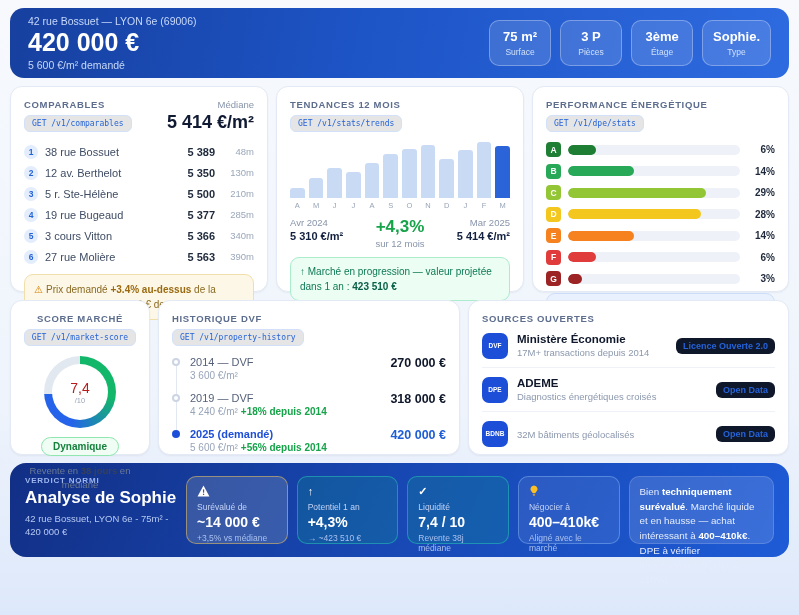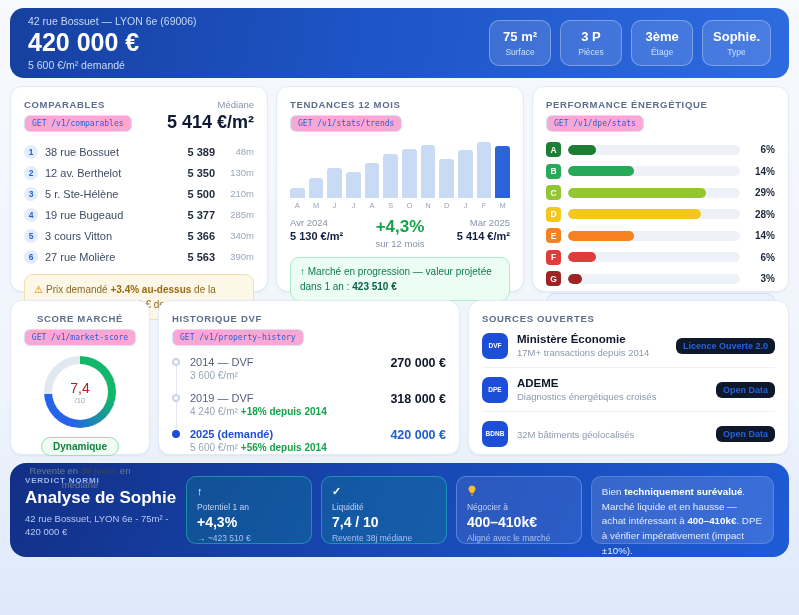--- a/index.html
+++ b/index.html
@@ -32,21 +32,21 @@
 
   
   .row2 { display:grid; grid-template-columns:258px 248px 1fr; gap:8px; margin-top:8px; }
   .row3 { display:grid; grid-template-columns:140px 302px 1fr; gap:8px; margin-top:8px; }
   .card { background:#fff; border:1px solid #e4eaf5; border-radius:12px; padding:12px 13px;
     box-shadow:0 1px 2px rgba(15,23,42,.05); }
   .row2 .card { height:206px; }
   .row3 .card { height:155px; }
   .card-title { font-size:9.5px; font-weight:bold; letter-spacing:.07em; color:#5d6d8d; }
   .get-chip { display:inline-block; margin-top:5px; font-family:"DejaVu Sans Mono", monospace; font-size:8px;
-    color:#2563d8; background:#f9a8d4; border:1px solid #d2e1f9; border-radius:6px; padding:3px 7px; }
+    color:#2563d8; background:#e5e5e5; border:1px solid #d2e1f9; border-radius:6px; padding:3px 7px; }
 
   
   .comp-head { display:flex; justify-content:space-between; align-items:flex-start; }
   .median-lbl { font-size:9.5px; color:#8794aa; text-align:right; }
   .median-val { font-size:18px; font-weight:800; color:#101a33; margin-top:2px; }
   .comp-rows { margin-top:8px; }
   .comp-row { display:flex; align-items:center; gap:7px; padding:3.5px 0; font-size:11px; }
   .rank { width:14px; height:14px; border-radius:50%; background:#e3edfc; color:#2563d8; font-size:8.5px;
     font-weight:bold; display:flex; align-items:center; justify-content:center; flex:0 0 14px; }
   .comp-name { flex:1; color:#3f4c63; }
@@ -258,21 +258,21 @@
           <span>O</span>
           <span>N</span>
           <span>D</span>
           <span>J</span>
           <span>F</span>
           <span>M</span>
         </div>
       <div class="tfoot">
         <div>
           <div class="tf-lbl">Avr 2024</div>
-          <div class="tf-val">5 130 €/m²</div>
+          <div class="tf-val">5 310 €/m²</div>
         </div>
         <div class="tf-mid">
           <div class="tf-change">+4,3%</div>
           <div class="tf-sub">sur 12 mois</div>
         </div>
         <div class="tf-right">
           <div class="tf-lbl">Mar 2025</div>
           <div class="tf-val">5 414 €/m²</div>
         </div>
       </div>
@@ -422,20 +422,30 @@
       </div>
     </div>
   </div>
 
   <div class="verdict">
     <div class="v-left">
       <div class="v-eyebrow">VERDICT NORMI</div>
       <div class="v-title">Analyse de Sophie</div>
       <div class="v-sub">42 rue Bossuet, LYON 6e - 75m² - 420 000 €</div>
     </div>
+    <div class="v-tile t-warn">
+      <div class="ic"><svg width="13" height="12" viewBox="0 0 24 22">
+            <path d="M12 1 23 21H1z" fill="#ffffff"></path>
+            <rect x="11" y="8" width="2.2" height="6" fill="#46557a"></rect>
+            <rect x="11" y="16" width="2.2" height="2.4" fill="#46557a"></rect>
+          </svg></div>
+      <div class="v-lbl">Surévalué de</div>
+      <div class="v-val">~14 000 €</div>
+      <div class="v-s">+3,5% vs médiane</div>
+    </div>
     <div class="v-tile t-teal">
       <div class="ic">↑</div>
       <div class="v-lbl">Potentiel 1 an</div>
       <div class="v-val">+4,3%</div>
       <div class="v-s">→ ~423 510 €</div>
     </div>
     <div class="v-tile t-teal">
       <div class="ic">✓</div>
       <div class="v-lbl">Liquidité</div>
       <div class="v-val">7,4 / 10</div>

